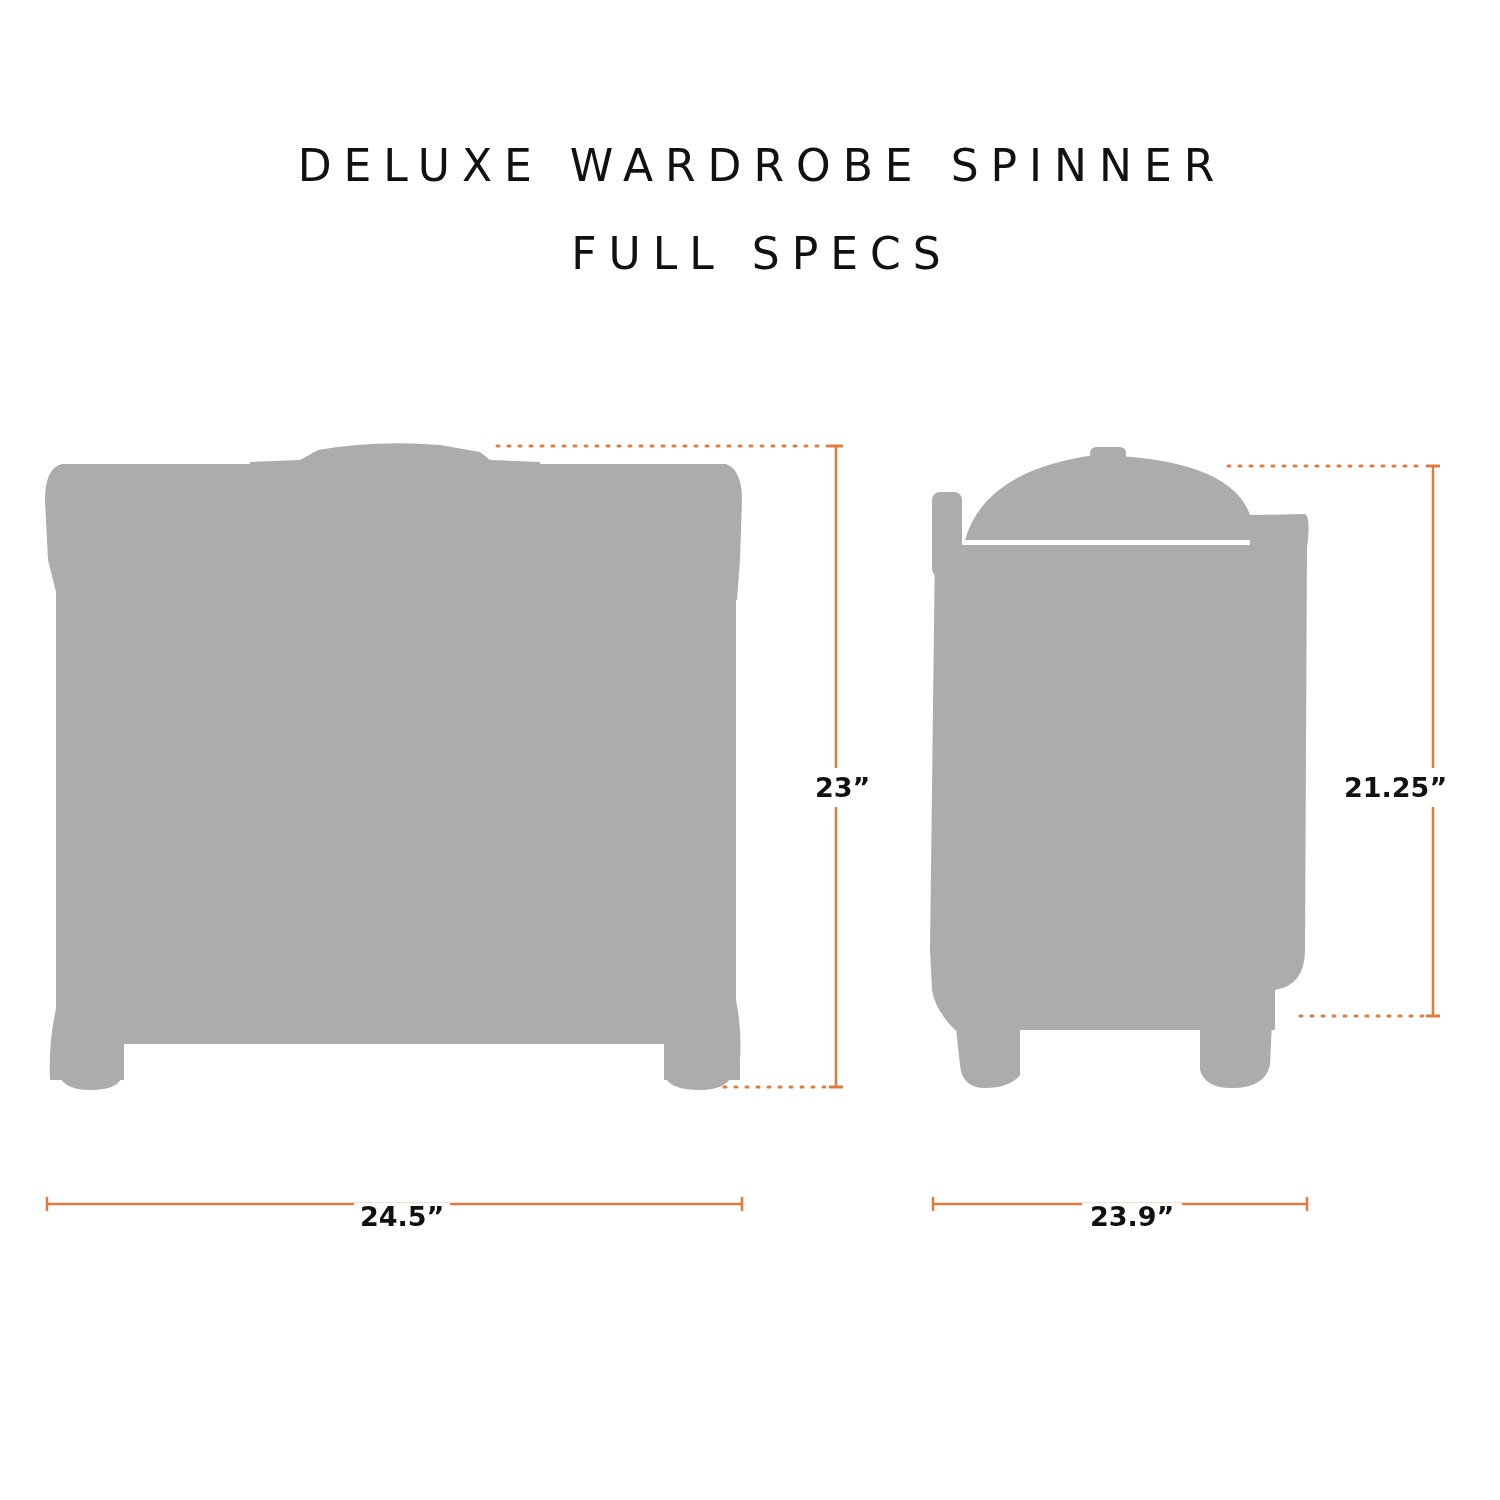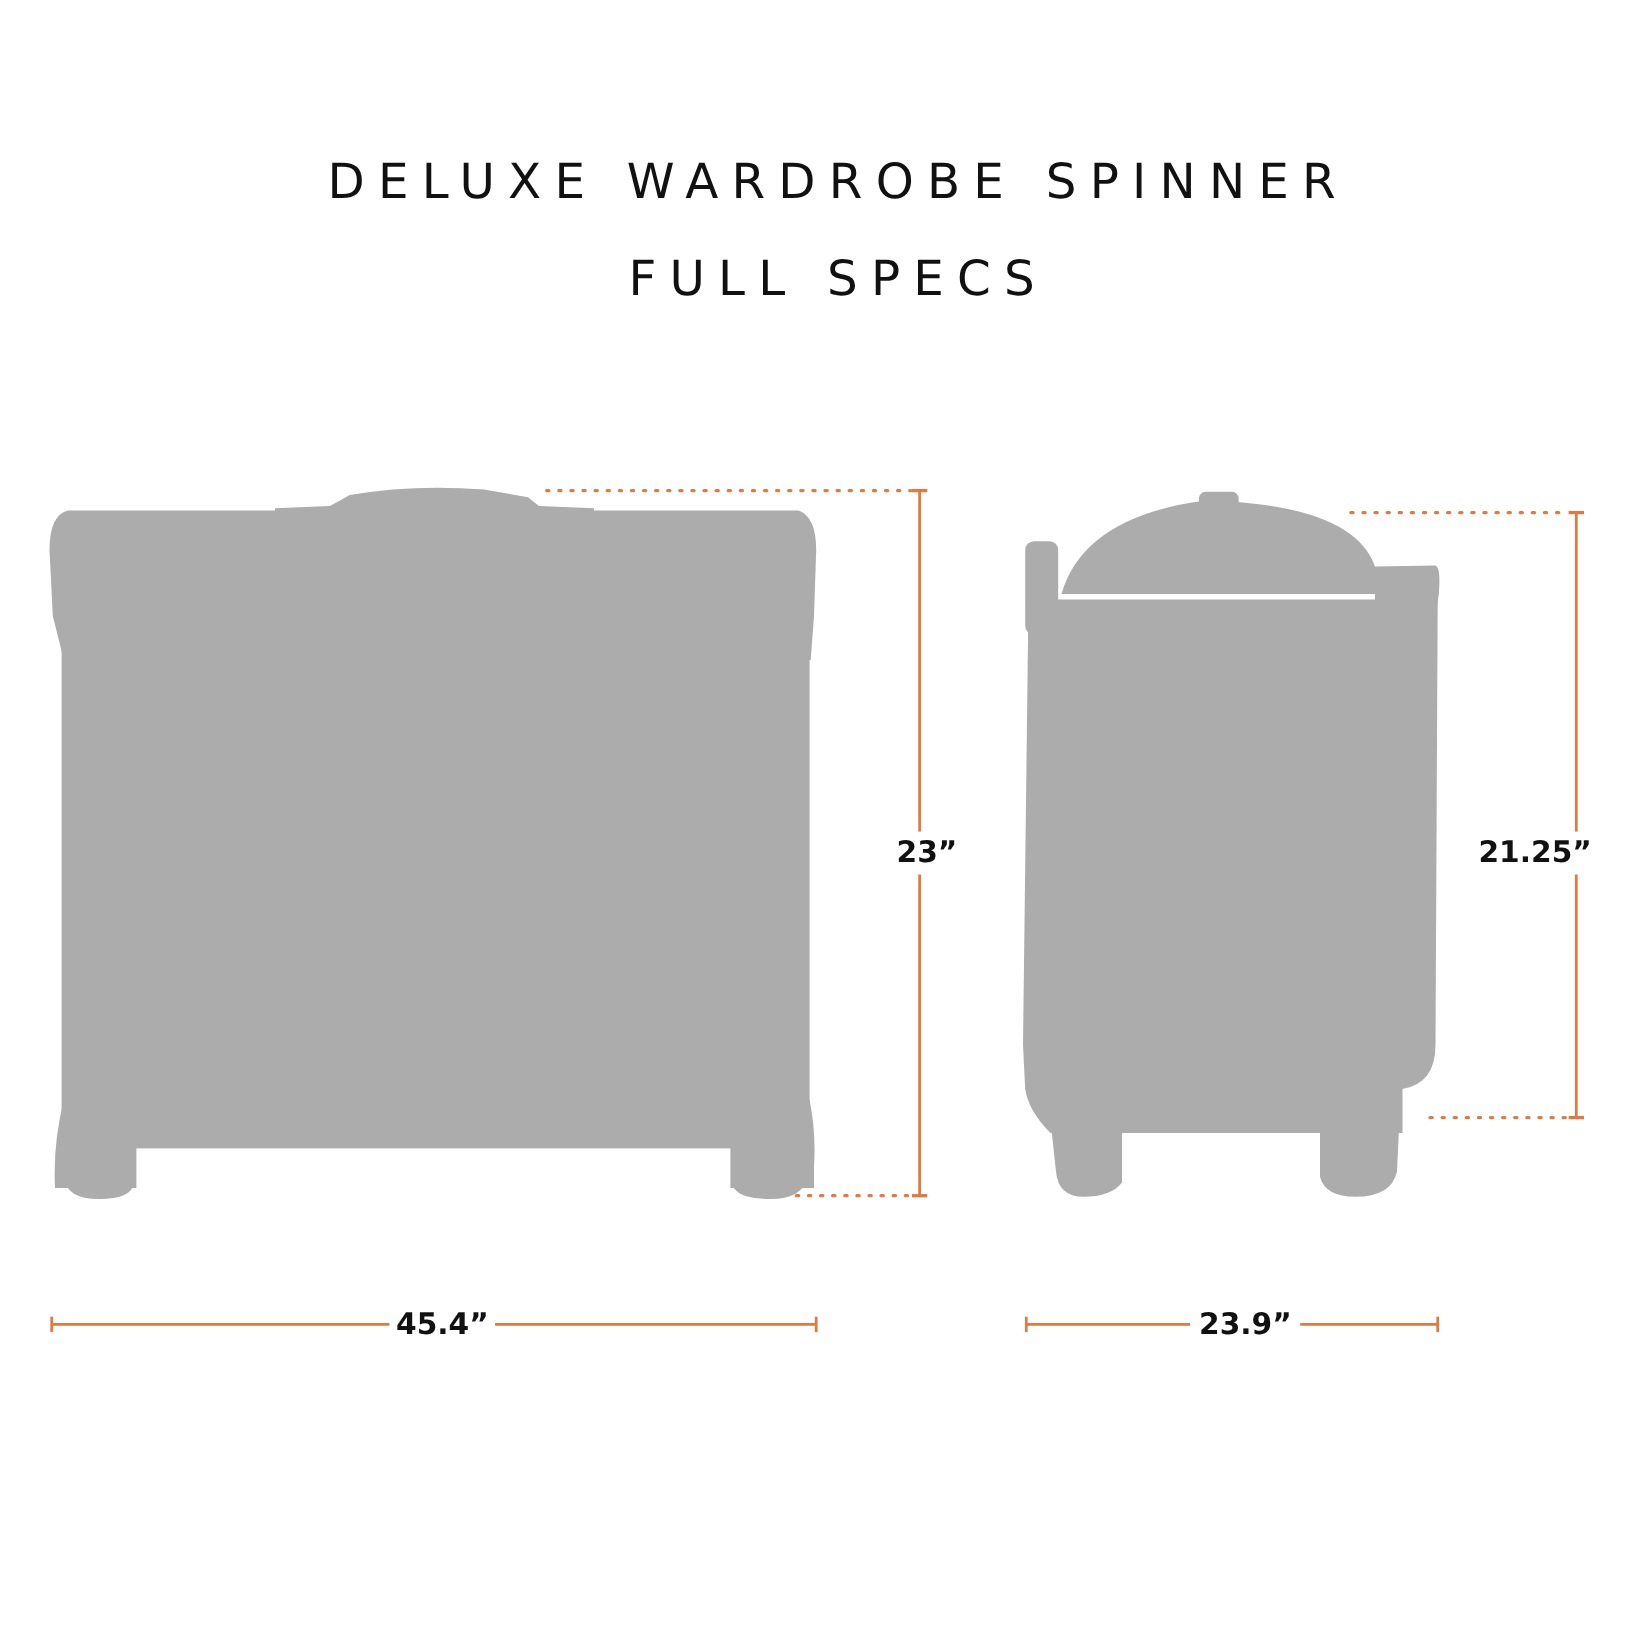--- a/index.html
+++ b/index.html
@@ -6,21 +6,21 @@
   body { width: 1500px; height: 1500px; position: relative; overflow: hidden;
          font-family: "Liberation Sans", "DejaVu Sans", sans-serif; }
   .title { position: absolute; left: 0; width: 1500px; text-align: center;
            color: #111111; font-weight: 400; letter-spacing: 12px;
            font-family: "DejaVu Sans", "Liberation Sans", sans-serif; }
   #t1 { top: 140px; font-size: 44px; padding-left: 12px; }
   #t2 { top: 228px; font-size: 44px; padding-left: 12px; }
   svg.diagram { position: absolute; left: 0; top: 0; }
   .dim-label { position: absolute; font-weight: 700; font-size: 27px; color: #111111;
                font-family: "DejaVu Sans", "Liberation Sans", sans-serif; background: #ffffff;
-               line-height: 1; white-space: nowrap; }
+               line-height: 1; white-space: nowrap; margin-top: 12px; }
 </style>
 </head>
 <body>
 
 <div class="title" id="t1">DELUXE WARDROBE SPINNER</div>
 <div class="title" id="t2">FULL SPECS</div>
 
 <svg class="diagram" width="1500" height="1500" viewBox="0 0 1500 1500">
 
   <g fill="#acacac">
@@ -77,15 +77,15 @@
     <line x1="1426" y1="1016" x2="1440" y2="1016" stroke-width="3"></line>
   </g>
   <g stroke="#e07a3f" fill="none">
     <line x1="933" y1="1204" x2="1307" y2="1204" stroke-width="2.5"></line>
     <line x1="933" y1="1197" x2="933" y2="1211" stroke-width="2.5"></line>
     <line x1="1307" y1="1197" x2="1307" y2="1211" stroke-width="2.5"></line>
   </g>
 </svg>
 
 <div class="dim-label" style="left:813px; top:756px; padding:6px 2px;">23”</div>
-<div class="dim-label" style="left:354px; top:1191px; padding:0 6px;">45.4”</div>
+<div class="dim-label" style="left:354px; top:1191px; padding:0 6px;">24.5”</div>
 <div class="dim-label" style="left:1342px; top:756px; padding:6px 2px;">21.25”</div>
 <div class="dim-label" style="left:1082px; top:1191px; padding:0 8px;">23.9”</div>
 
 </body></html>

